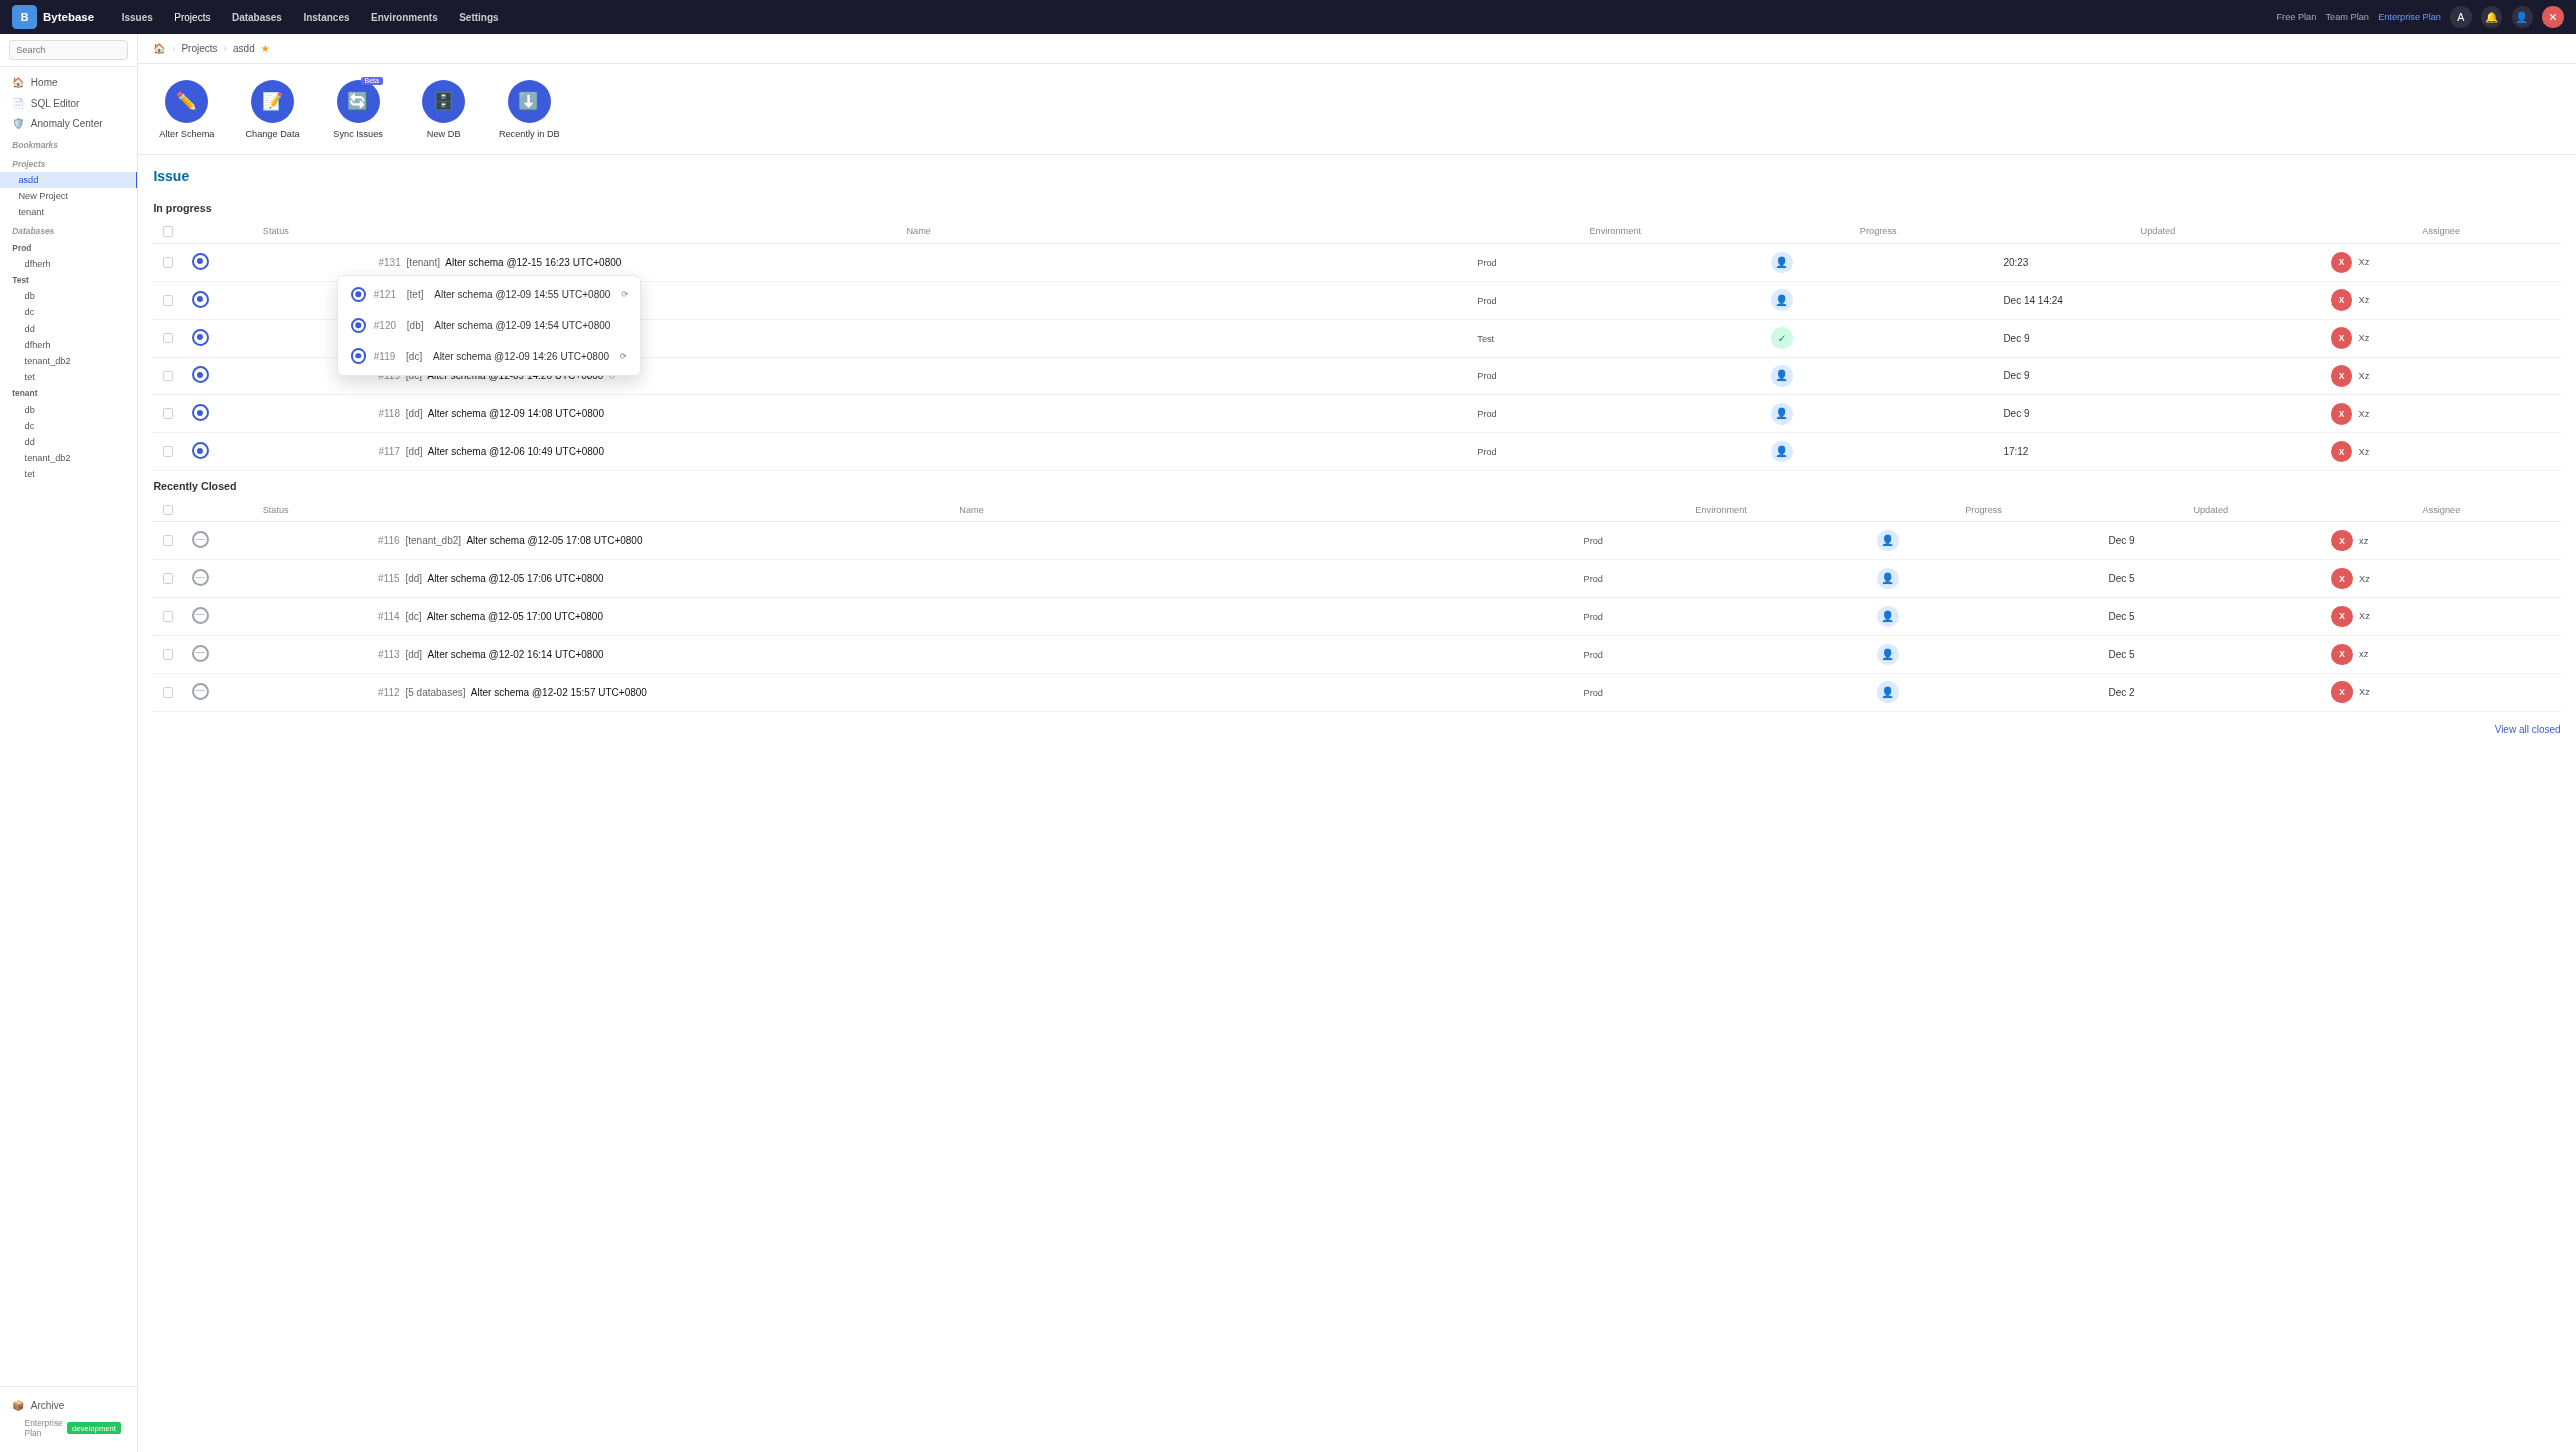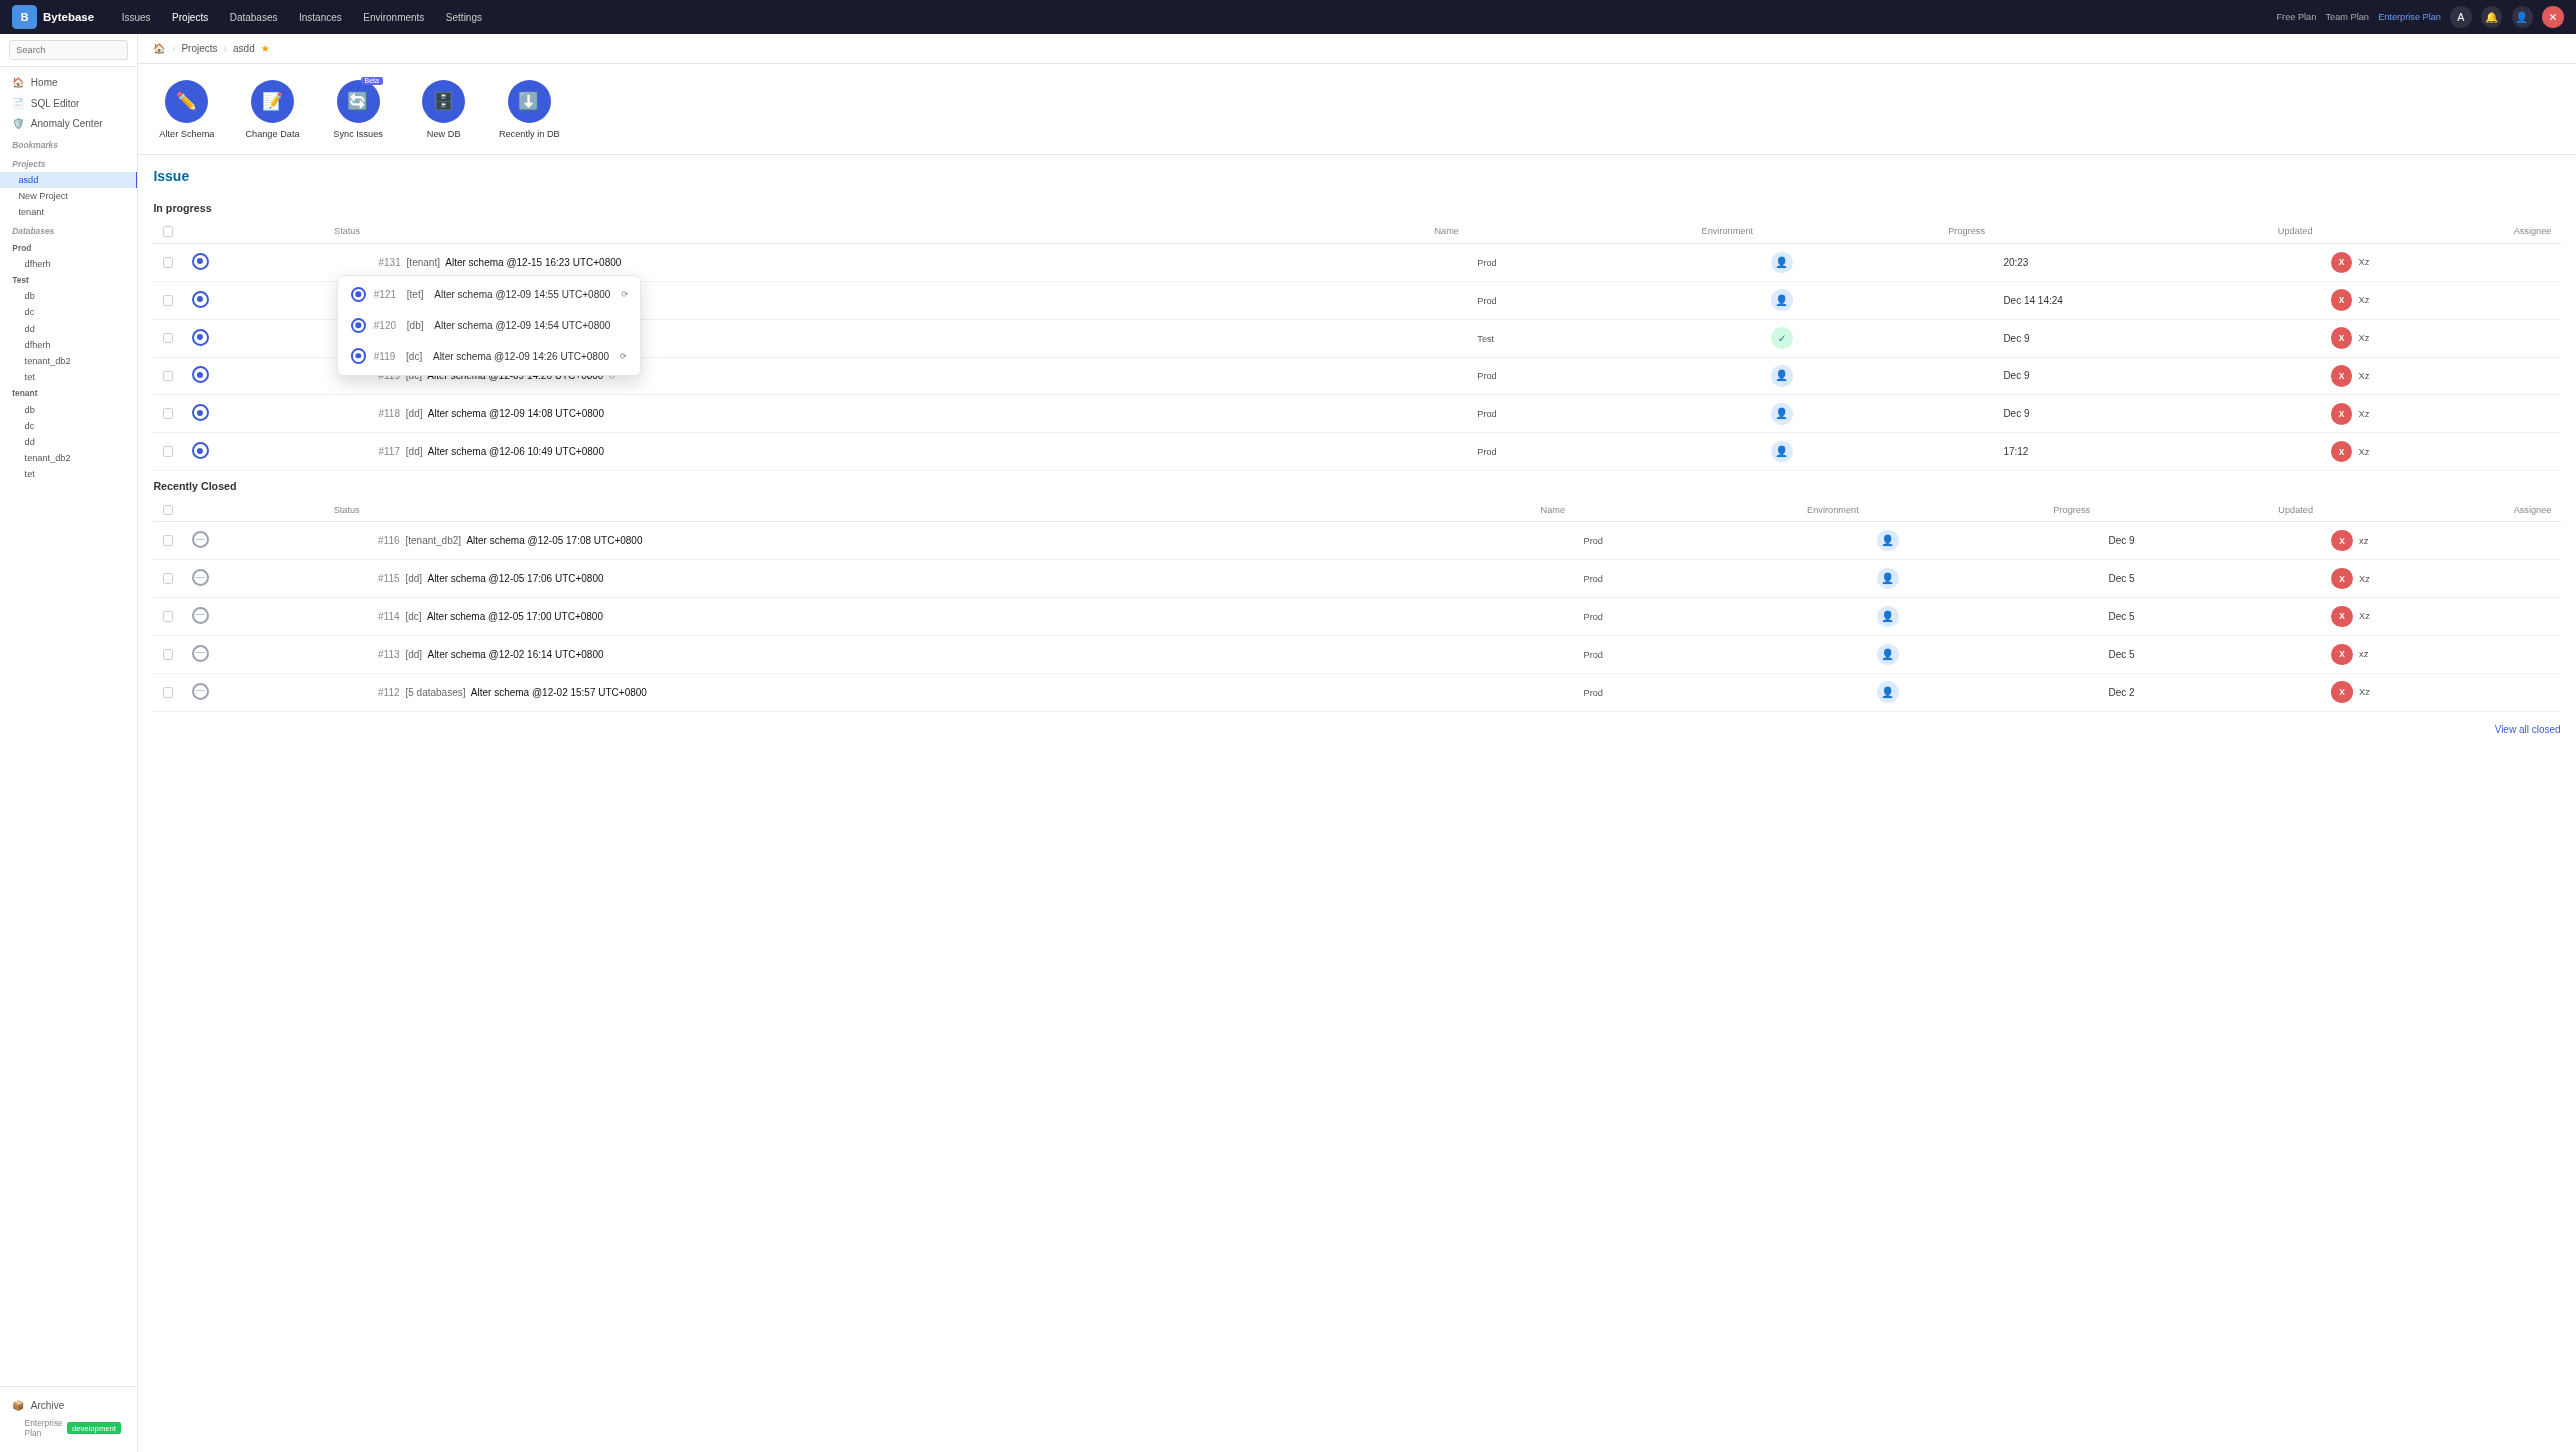--- a/index.html
+++ b/index.html
@@ -3,21 +3,21 @@
   <meta charset="utf-8">
   <style>
     * { box-sizing: border-box; margin: 0; padding: 0; }
     body { font-family: -apple-system, BlinkMacSystemFont, 'Segoe UI', sans-serif; font-size: 10px; background: #f5f5f5; display: flex; flex-direction: column; height: 100vh; overflow: hidden; }
 
     
     .top-nav { background: #1a1a2e; display: flex; align-items: center; padding: 0 12.3px; height: 34px; flex-shrink: 0; }
     .logo { display: flex; align-items: center; gap: 6.1px; color: white; font-weight: 600; font-size: 11.5px; margin-right: 18.4px; }
     .logo-icon { width: 24.6px; height: 24.6px; background: #4a90e2; border-radius: 4.6px; display: flex; align-items: center; justify-content: center; color: white; font-size: 10.7px; }
     .nav-items { display: flex; gap: 3.1px; flex: 1; }
-    .nav-item { color: #ccc; padding: 4.6px 9.2px; border-radius: 3.1px; cursor: pointer; font-size: 10px; }
+    .nav-item { color: #ccc; padding: 4.6px 9.2px; border-radius: 3.1px; cursor: pointer; font-size: 10px; font-weight: bold; }
     .nav-item.active { color: white; font-weight: 500; }
     .nav-right { display: flex; align-items: center; gap: 9.2px; color: #ccc; font-size: 9.2px; }
     .plan-label { font-size: 9.2px; color: #aaa; }
     .plan-label.active { color: #6c9cf8; }
     .nav-icon-btn { width: 21.5px; height: 21.5px; border-radius: 50%; background: rgba(255,255,255,0.1); display: flex; align-items: center; justify-content: center; color: white; cursor: pointer; font-size: 10.7px; }
     .nav-icon-btn.red { background: #e05a5a; }
 
     
     .main-layout { display: flex; flex: 1; overflow: hidden; }
 
@@ -52,21 +52,21 @@
     .action-label { font-size: 9.2px; color: #333; text-align: center; }
     .beta-badge { position: absolute; top: -3.1px; right: -3.1px; background: #6366f1; color: white; font-size: 7px; padding: 0.8px 3.8px; border-radius: 2.3px; }
 
     
     .issue-section { padding: 0 15.4px 15.4px; }
     .section-title { font-size: 14px; font-weight: 600; color: #0369a1; padding: 12.3px 0 9.2px; }
     .sub-section-title { font-size: 10.7px; font-weight: 600; color: #333; padding: 9.2px 0 6.1px; }
 
     
     .issue-table { width: 100%; border-collapse: collapse; }
-    .issue-table th { text-align: right; padding: 6.1px 9.2px; font-size: 9.2px; color: #888; font-weight: 500; border-bottom: 0.8px solid #e5e7eb; }
+    .issue-table th { text-align: center; padding: 6.1px 9.2px; font-size: 9.2px; color: #888; font-weight: 500; border-bottom: 0.8px solid #e5e7eb; }
     .issue-table td { padding: 7.7px 9.2px; font-size: 10px; color: #333; border-bottom: 0.8px solid #f0f0f0; vertical-align: middle; }
 
     .status-icon { width: 17px; height: 17px; border-radius: 50%; border: 2.3px solid #3b5bdb; background: white; display: inline-block; position: relative; }
     .status-icon.in-progress { border-color: #3b5bdb; background: white; }
     .status-icon.in-progress::after { content: ''; position: absolute; top: 50%; left: 50%; transform: translate(-50%, -50%); width: 6.1px; height: 6.1px; border-radius: 50%; background: #3b5bdb; }
     .status-icon.closed { border-color: #9ca3af; background: white; }
     .status-icon.closed::before { content: '—'; position: absolute; top: 50%; left: 50%; transform: translate(-50%, -50%); font-size: 9.2px; color: #9ca3af; line-height: 1; }
     .issue-number { color: #888; margin-right: 3.1px; }
     .issue-tag { color: #666; margin-right: 3.1px; }
     .issue-name-text { color: #111; }

